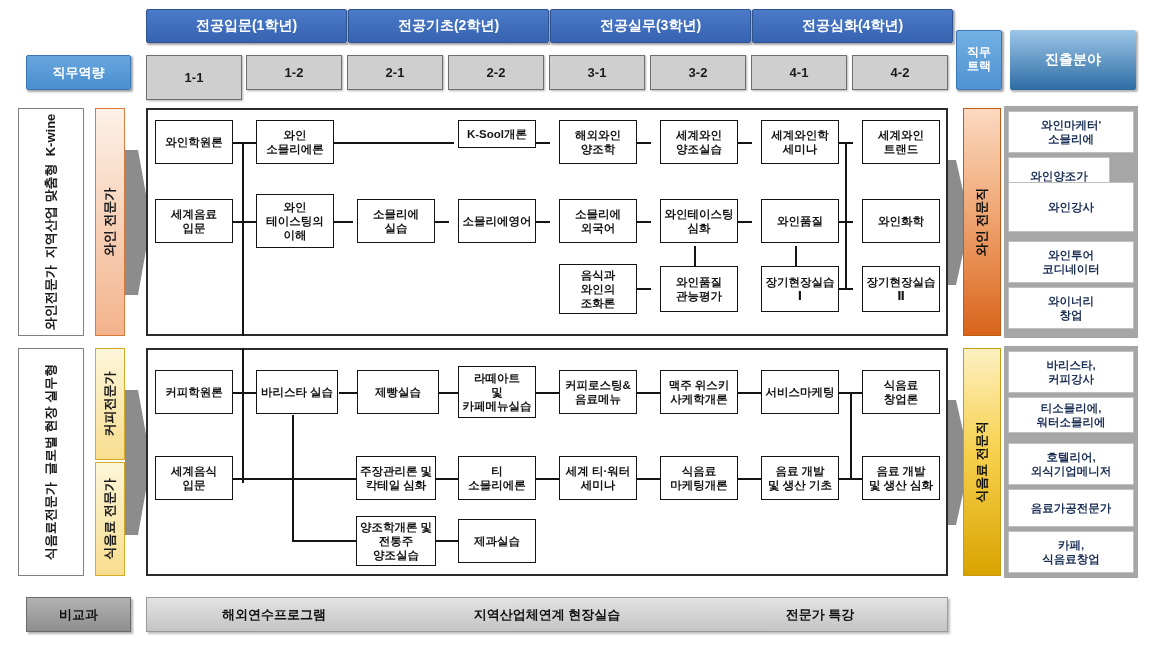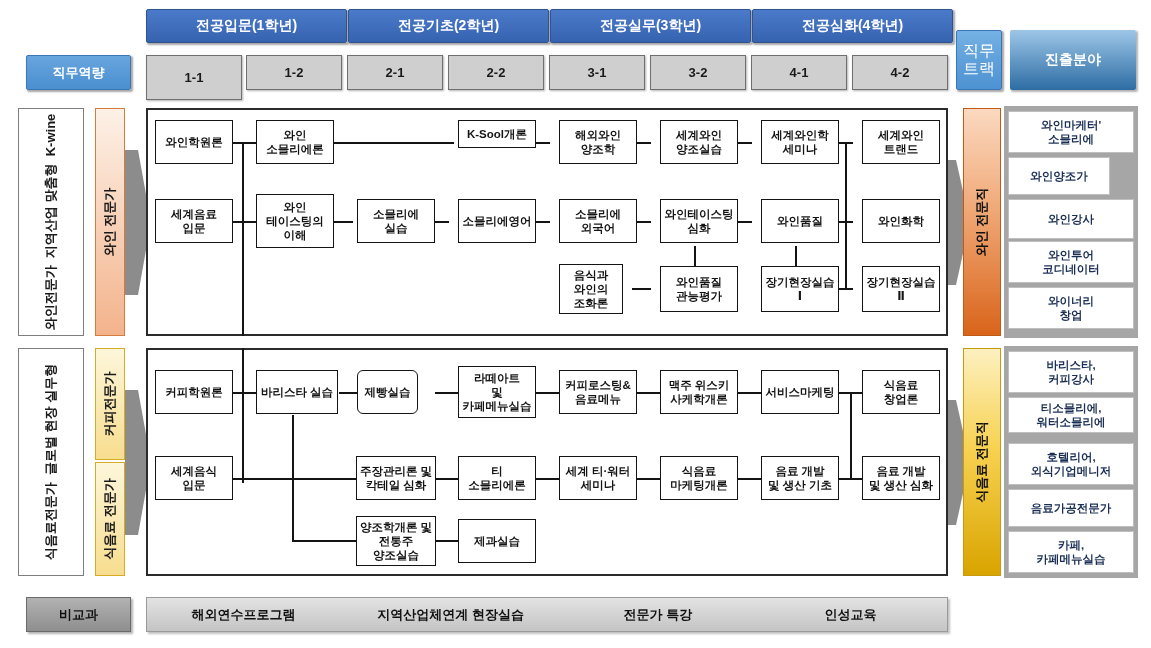--- a/index.html
+++ b/index.html
@@ -25,21 +25,21 @@
   
   .capchip{
     background:linear-gradient(180deg,#68a5de 0%,#4a8fd0 100%);
     color:#ffffff;font-weight:bold;font-size:13px;
     border:1px solid #3b76b5;border-radius:2px;
     box-shadow:1.5px 1.5px 2px rgba(0,0,0,.35);
   }
   
   .trackchip{
     background:linear-gradient(180deg,#74b0e3 0%,#4d92d2 100%);
-    color:#ffffff;font-weight:normal;font-size:16px;line-height:1.15;
+    color:#ffffff;font-weight:bold;font-size:12px;line-height:1.15;
     border:1px solid #3b76b5;border-radius:2px;
     box-shadow:1.5px 1.5px 2px rgba(0,0,0,.35);
   }
   
   .careerhdr{
     background:linear-gradient(180deg,#9dc6e8 0%,#2d6ca3 100%);
     color:#ffffff;font-weight:bold;font-size:14px;
     border:none;border-radius:2px;
     box-shadow:1.5px 1.5px 2px rgba(0,0,0,.3);
   }
@@ -239,21 +239,21 @@
 <div class="abs ctr course" style="left:660px;top:199px;width:78px;height:44px;">
   <span>와인테이스팅<br>심화</span>
   </div>
 <div class="abs ctr course" style="left:761px;top:199px;width:78px;height:44px;">
   <span>와인품질</span>
   </div>
 <div class="abs ctr course" style="left:862px;top:199px;width:78px;height:44px;">
   <span>와인화학</span>
   </div>
 
-<div class="abs ctr course" style="left:559px;top:264px;width:64px;height:50px;">
+<div class="abs ctr course" style="left:559px;top:264px;width:78px;height:50px;">
   <span>음식과<br>와인의<br>조화론</span>
   </div>
 <div class="abs ctr course" style="left:660px;top:266px;width:78px;height:46px;">
   <span>와인품질<br>관능평가</span>
   </div>
 <div class="abs ctr course" style="left:761px;top:266px;width:78px;height:46px;">
   <span>장기현장실습<br>Ⅰ</span>
   </div>
 <div class="abs ctr course" style="left:862px;top:266px;width:78px;height:46px;">
   <span>장기현장실습<br>Ⅱ</span>
@@ -267,21 +267,21 @@
 </div>
 
 <div class="abs careerpanel" style="left:1004px;top:106px;width:134px;height:232px;"></div>
 <div class="abs ctr careerbox" style="left:1008px;top:111px;width:126px;height:42px;">
   <span style="white-space:pre-line;">와인마케터'
 소믈리에</span>
   </div>
 <div class="abs ctr careerbox" style="left:1008px;top:157px;width:102px;height:38px;">
   <span style="white-space:pre-line;">와인양조가</span>
   </div>
-<div class="abs ctr careerbox" style="left:1008px;top:199px;width:126px;height:40px;text-align:right;">
+<div class="abs ctr careerbox" style="left:1008px;top:182px;width:126px;height:50px;text-align:right;">
   <span style="white-space:pre-line;">와인강사</span>
   </div>
 <div class="abs ctr careerbox" style="left:1008px;top:241px;width:126px;height:42px;">
   <span style="white-space:pre-line;">와인투어
 코디네이터</span>
   </div>
 <div class="abs ctr careerbox" style="left:1008px;top:287px;width:126px;height:42px;">
   <span style="white-space:pre-line;">와이너리
 창업</span>
   </div>
@@ -326,21 +326,21 @@
 <div class="abs ln" style="left:839px;top:478px;width:23px;height:1.6px;"></div>
 <div class="abs ln" style="left:850px;top:392px;width:1.6px;height:88px;"></div>
 <div class="abs ln" style="left:435px;top:540px;width:23px;height:1.6px;"></div>
 
 <div class="abs ctr course" style="left:155px;top:370px;width:78px;height:44px;">
   <span>커피학원론</span>
   </div>
 <div class="abs ctr course" style="left:256px;top:370px;width:82px;height:44px;">
   <span>바리스타 실습</span>
   </div>
-<div class="abs ctr course" style="left:357px;top:370px;width:61px;height:44px;border-radius:6px;">
+<div class="abs ctr course" style="left:357px;top:370px;width:82px;height:44px;">
   <span>제빵실습</span>
   </div>
 <div class="abs ctr course" style="left:458px;top:366px;width:78px;height:52px;">
   <span>라떼아트<br>및<br>카페메뉴실습</span>
   </div>
 <div class="abs ctr course" style="left:559px;top:370px;width:78px;height:44px;">
   <span>커피로스팅&amp;<br>음료메뉴</span>
   </div>
 <div class="abs ctr course" style="left:660px;top:370px;width:78px;height:44px;">
   <span>맥주 위스키<br>사케학개론</span>
@@ -399,24 +399,23 @@
   </div>
 <div class="abs ctr careerbox" style="left:1008px;top:443px;width:126px;height:42px;">
   <span style="white-space:pre-line;">호텔리어,
 외식기업메니저</span>
   </div>
 <div class="abs ctr careerbox" style="left:1008px;top:489px;width:126px;height:38px;">
   <span style="white-space:pre-line;">음료가공전문가</span>
   </div>
 <div class="abs ctr careerbox" style="left:1008px;top:531px;width:126px;height:42px;">
   <span style="white-space:pre-line;">카페,
-카페메뉴실습</span>
+식음료창업</span>
   </div>
 
 <div class="abs ctr bicgyo" style="left:26px;top:597px;width:105px;height:35px;">
   <span>비교과</span>
 </div>
 <div class="abs bottombar" style="left:146px;top:597px;width:802px;height:35px;display:flex;align-items:center;">
   <div class="ctr bitem" style="flex:1;height:100%;">해외연수프로그램</div>
   <div class="ctr bitem" style="flex:1.15;height:100%;">지역산업체연계 현장실습</div>
   <div class="ctr bitem" style="flex:1;height:100%;">전문가 특강</div>
-  <div class="ctr bitem" style="flex:1;height:100%;">인성교육</div>
 </div>
 
 </body></html>

